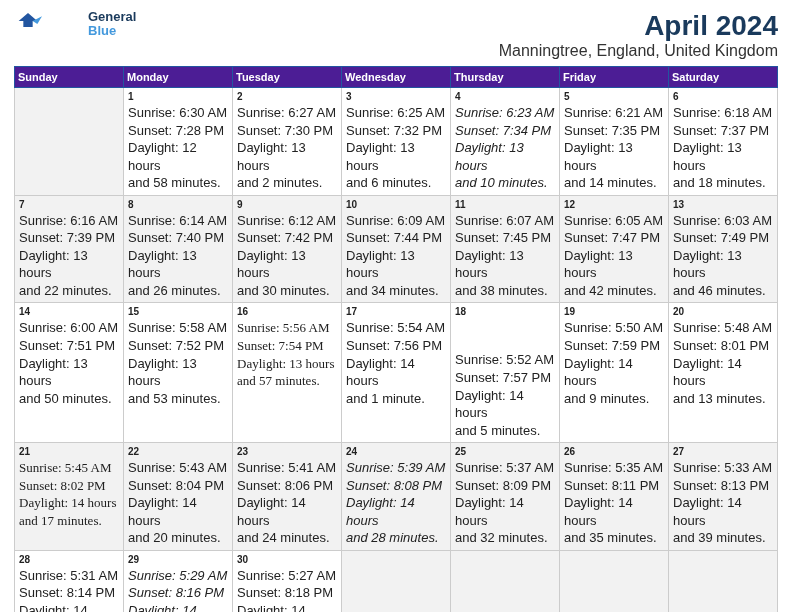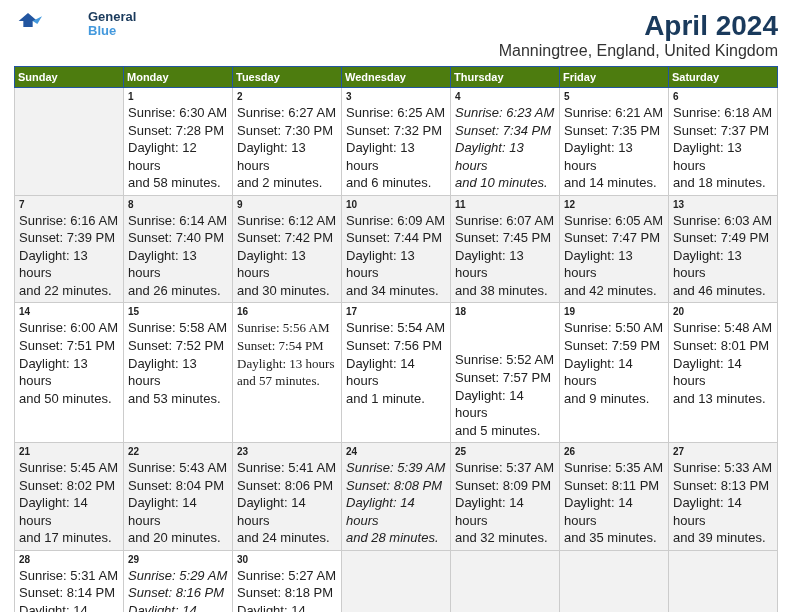--- a/index.html
+++ b/index.html
@@ -48,21 +48,21 @@
     .location-title {
       font-size: 16px;
       color: #333;
     }
     table {
       width: 100%;
       border-collapse: collapse;
       table-layout: fixed;
     }
     th {
-      background-color: #4d7c0f;
+      background-color: #4c1d95;
       color: #fff;
       font-size: 11px;
       font-weight: bold;
       padding: 4px 3px;
       text-align: left;
       border: 1px solid #2255a0;
     }
     td {
       border: 1px solid #ccc;
       vertical-align: top;
@@ -274,21 +274,21 @@
             <span class="day-num">20</span>
             <div class="cell-content" style="white-space: pre-line;">Sunrise: 5:48 AM
 Sunset: 8:01 PM
 Daylight: 14 hours
 and 13 minutes.</div>
           </td>
         </tr>
         <tr>
           <td>
             <span class="day-num">21</span>
-            <div class="cell-content" style="white-space: pre-line;">Sunrise: 5:45 AM
+            <div class="cell-content" style="white-space: pre-line; font-family: Liberation Serif, serif;">Sunrise: 5:45 AM
 Sunset: 8:02 PM
 Daylight: 14 hours
 and 17 minutes.</div>
           </td>
           <td>
             <span class="day-num">22</span>
             <div class="cell-content" style="white-space: pre-line;">Sunrise: 5:43 AM
 Sunset: 8:04 PM
 Daylight: 14 hours
 and 20 minutes.</div>

